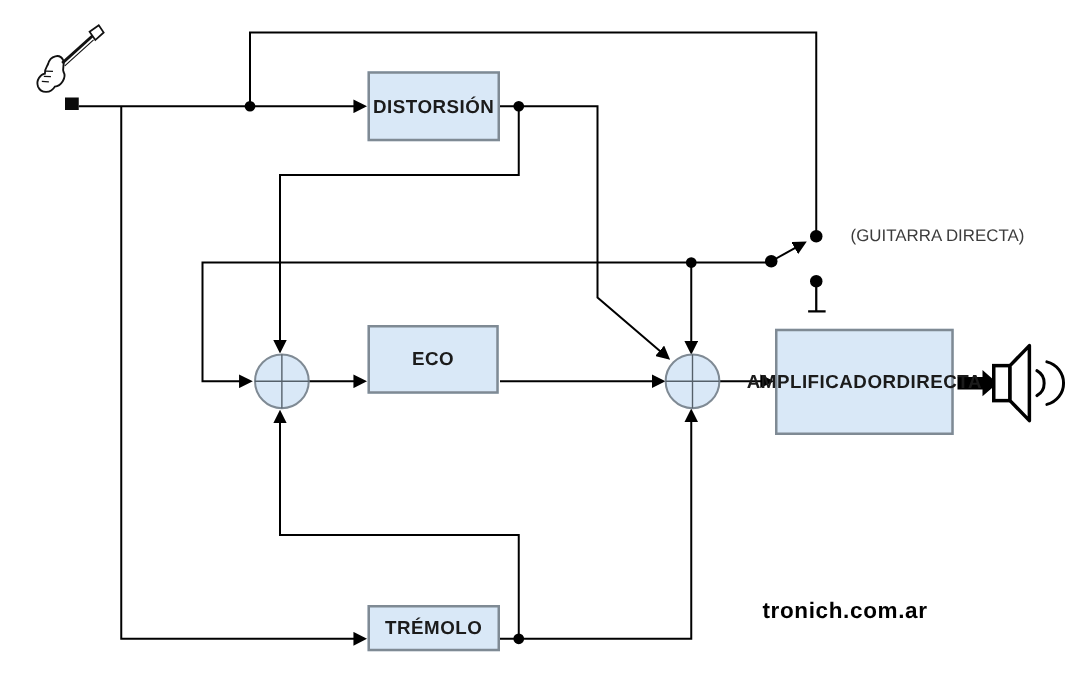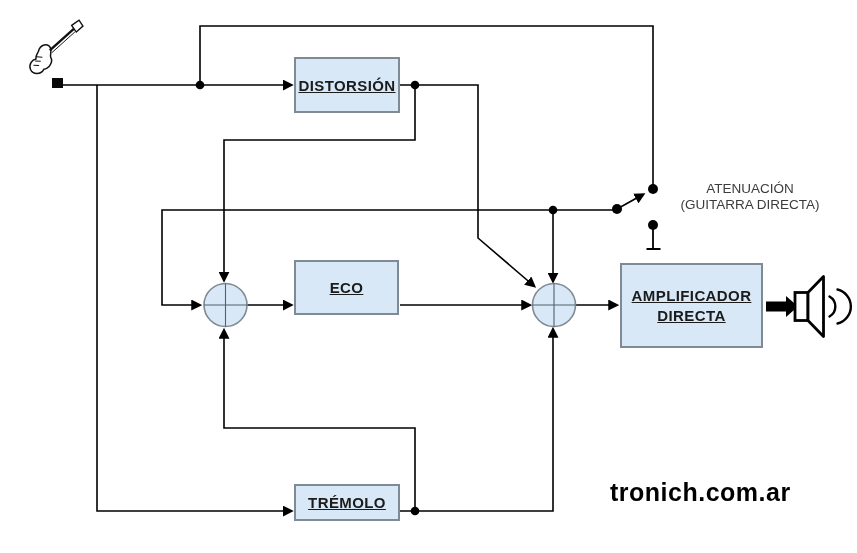--- a/index.html
+++ b/index.html
@@ -6,35 +6,34 @@
   body{font-family:"Liberation Sans", sans-serif;}
   #canvas{position:relative;width:857px;height:553px;background:#fff;overflow:hidden;}
   #wires{position:absolute;left:0;top:0;}
   .block{
     position:absolute;
     display:flex;align-items:center;justify-content:center;
     background:var(--block_fill,#d9e8f7);
     border:2px solid var(--block_border,#7f8a94);
     box-sizing:border-box;
     font-weight:bold;font-size:15px;color:#1b1b1b;letter-spacing:0.4px;
-    text-decoration:underline;
   }
-  .block.amp{flex-direction:column;line-height:20px;}
+  .block.amp{flex-direction:row;line-height:20px;}
   #block-distorsion{left:294px;top:57px;width:106px;height:56px;}
   #block-eco{left:294px;top:260px;width:105px;height:55px;}
   #block-tremolo{left:294px;top:484px;width:106px;height:37px;}
   #block-amplificador{left:620px;top:263px;width:143px;height:85px;}
   #switch-label{
     position:absolute;left:655px;top:181px;width:190px;
     text-align:center;font-size:13.5px;line-height:16px;
     color:var(--label_text,#3c3c3c);
   }
   #watermark{
     position:absolute;left:610px;top:478px;width:190px;
-    font-weight:bold;font-size:25px;letter-spacing:0.5px;
+    font-weight:bold;font-size:18px;letter-spacing:0.5px;
     color:var(--watermark_text,#000);
   }
 </style>
 </head>
 <body>
 
 <div id="canvas">
 
   <svg id="wires" width="857" height="553" viewBox="0 0 857 553" xmlns="http://www.w3.org/2000/svg">
     <defs>
@@ -107,19 +106,18 @@
   <div class="block" id="block-eco">ECO</div>
 
   <div class="block" id="block-tremolo">TRÉMOLO</div>
 
   <div class="block amp" id="block-amplificador">
     <div>AMPLIFICADOR</div>
     <div>DIRECTA</div>
   </div>
 
   <div id="switch-label">
-    <div>ATENUACIÓN</div>
     <div>(GUITARRA DIRECTA)</div>
   </div>
 
   <div id="watermark">tronich.com.ar</div>
 
 </div>
 
 </body></html>

